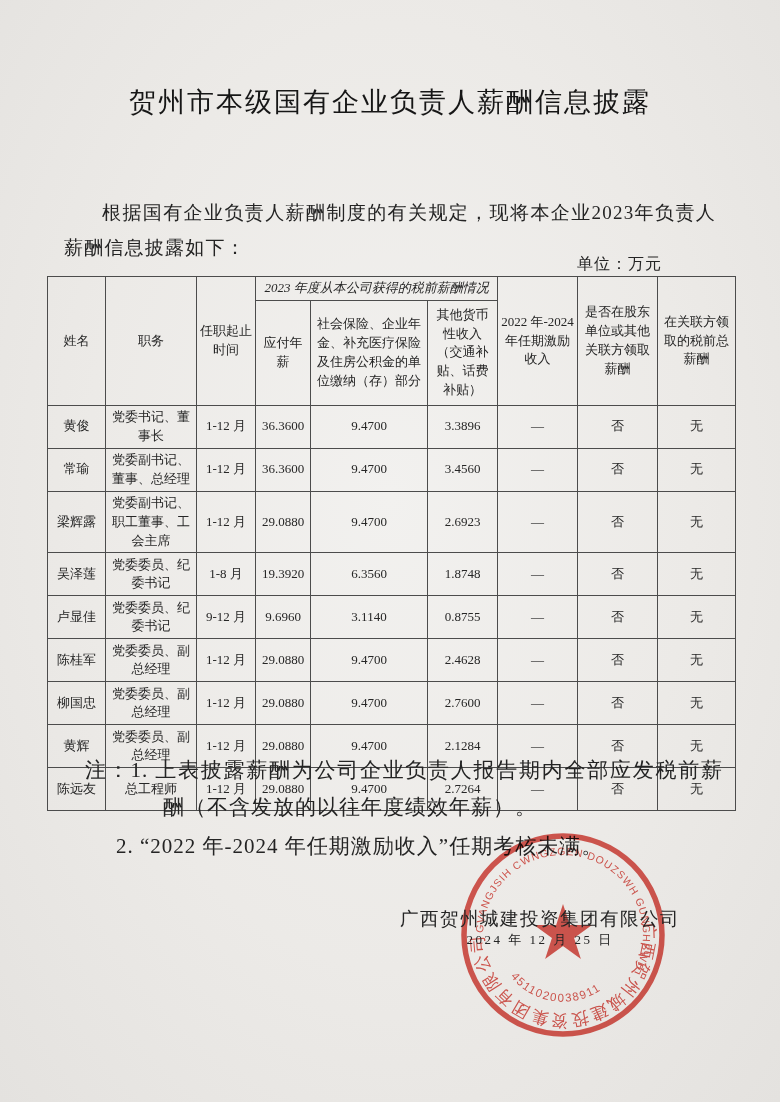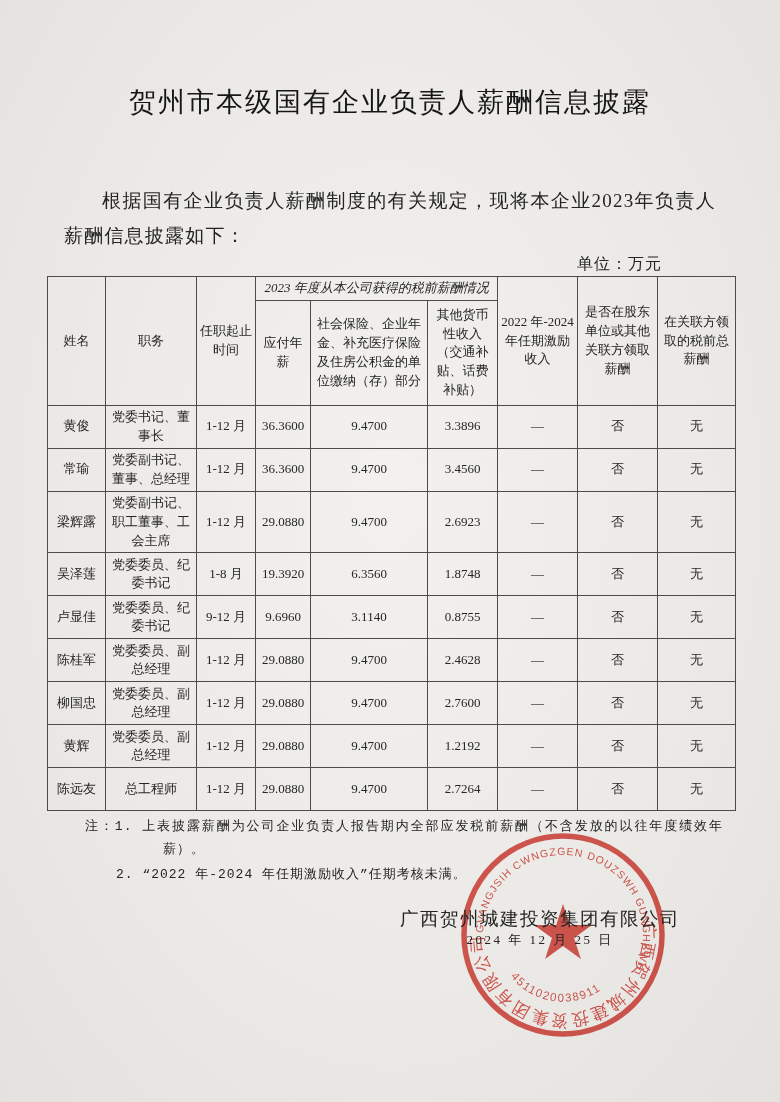--- a/index.html
+++ b/index.html
@@ -11,21 +11,21 @@
   }
   .page{
     position:relative;width:780px;height:1102px;overflow:hidden;
     background:radial-gradient(ellipse at 50% 45%, #f2f1ef 0%, #eceae7 55%, #e4e2df 100%);
   }
   .doc-title{
     position:absolute;top:84px;left:0;width:100%;
     text-align:center;font-size:27px;font-weight:normal;letter-spacing:2px;color:#161616;
   }
   .intro{
-    position:absolute;top:184px;left:64px;width:652px;
+    position:absolute;top:196px;left:64px;width:652px;
     font-size:19px;line-height:1.82;letter-spacing:1.2px;
     text-indent:2em;text-align:justify;color:#242424;
   }
   .unit-line{
     position:absolute;top:254px;right:118px;
     font-size:16px;letter-spacing:1px;color:#242424;
   }
   table.salary{
     position:absolute;top:276px;left:47px;width:688px;
     border-collapse:collapse;table-layout:fixed;
@@ -38,22 +38,22 @@
     vertical-align:middle;
     text-align:center;
     line-height:1.45;
     word-break:break-all;
   }
   th.group-head{height:18px;line-height:1.2;font-style:italic;}
   tr.head-main th{height:100px;}
   td.pos-cell{text-align:left;padding-left:5px;}
   tbody tr{height:43px;}
   .notes{
-    position:absolute;top:816px;left:85px;width:638px;
-    font-size:13px;line-height:1.75;letter-spacing:1px;color:#242424;font-family:Liberation Mono, monospace;
+    position:absolute;top:752px;left:85px;width:638px;
+    font-size:21px;line-height:1.75;letter-spacing:1px;color:#242424;
   }
   .note-item{padding-left:78px;text-indent:-78px;text-align:justify;}
   .note-item.second{padding-left:78px;text-indent:-47px;margin-top:2px;}
   .signature{
     position:absolute;top:906px;right:100px;
     text-align:center;color:#242424;
   }
   .company-name{font-size:18.5px;letter-spacing:1.5px;}
   .sign-date{font-size:13px;letter-spacing:2.5px;}
   .stamp{
@@ -186,21 +186,21 @@
       <td>否</td>
       <td>无</td>
     </tr>
 
     <tr>
       <td>黄辉</td>
       <td class="pos-cell">党委委员、副总经理</td>
       <td>1-12 月</td>
       <td>29.0880</td>
       <td>9.4700</td>
-      <td>1.2192</td>
+      <td>2.1284</td>
       <td>—</td>
       <td>否</td>
       <td>无</td>
     </tr>
 
     <tr>
       <td>陈远友</td>
       <td class="pos-cell">总工程师</td>
       <td>1-12 月</td>
       <td>29.0880</td>

